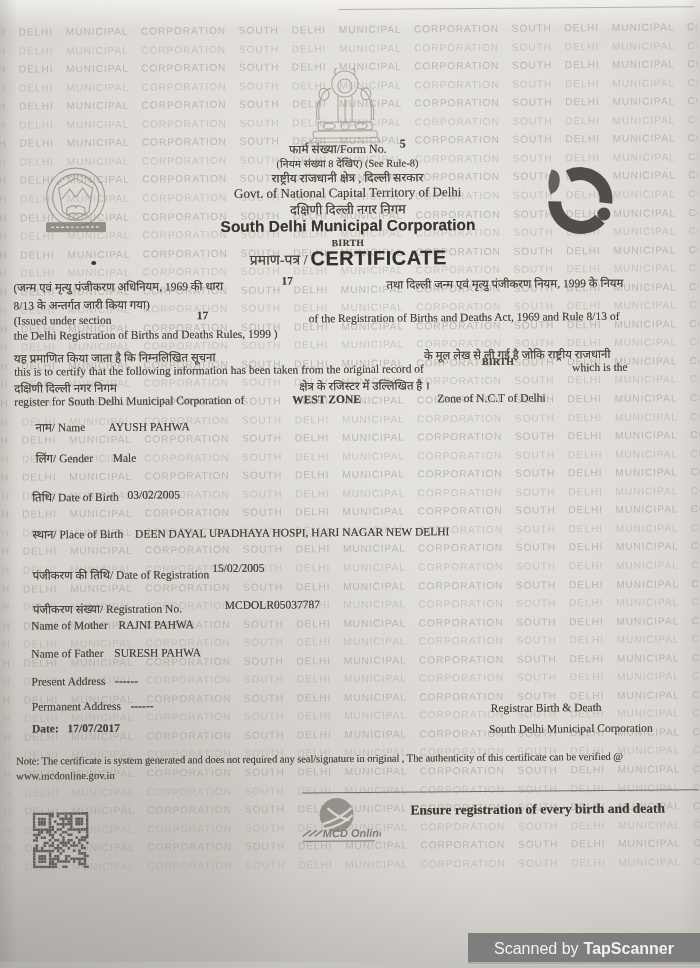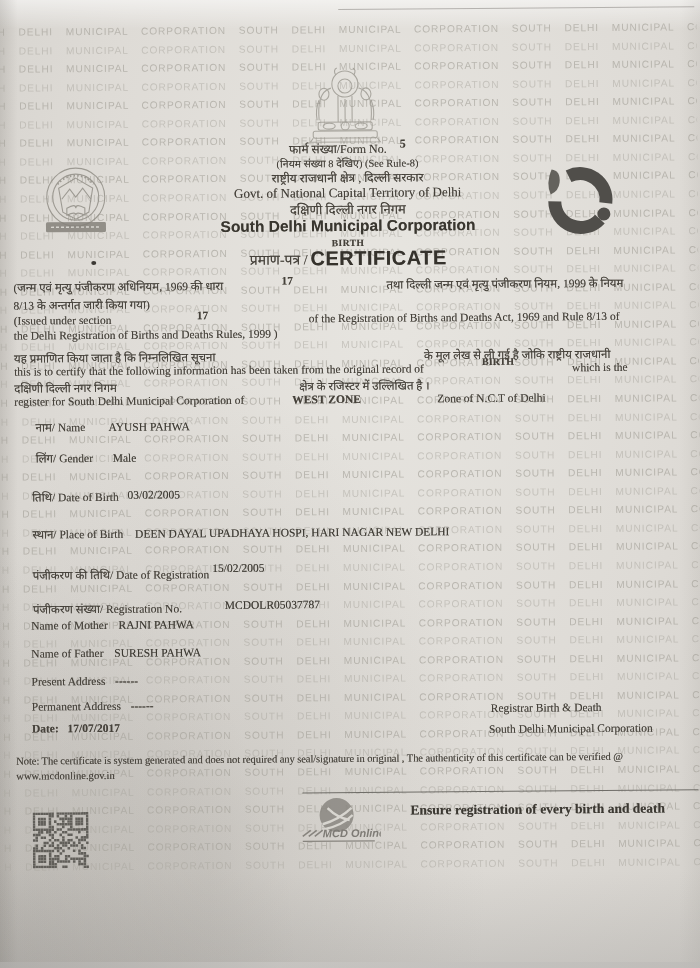--- a/index.html
+++ b/index.html
@@ -476,14 +476,18 @@
         <path d="M33 12 q10 10 22 12"></path>
       </g>
       <path d="M8 40 l8 -6 M14 40 l8 -6 M20 40 l8 -6" stroke="#7b7872" stroke-width="1.6"></path>
       <text x="28" y="41" font-size="11" font-style="italic" font-weight="bold" fill="#6f6c66">MCD Online</text>
       <line x1="8" y1="45" x2="80" y2="45" stroke="#7b7872" stroke-width="1.3"></line>
     </svg>
 
     <div class="t b" style="left:408px;top:803px;font-size:13.5px;color:#3b3832;">Ensure registration of every birth and death</div>
   </div>
 
+  <div id="tap-bar">
+    <span>Scanned by</span>
+    <span class="b">TapScanner</span>
+  </div>
   <div id="bottom-strip"></div>
 </div>
 
 </body></html>

